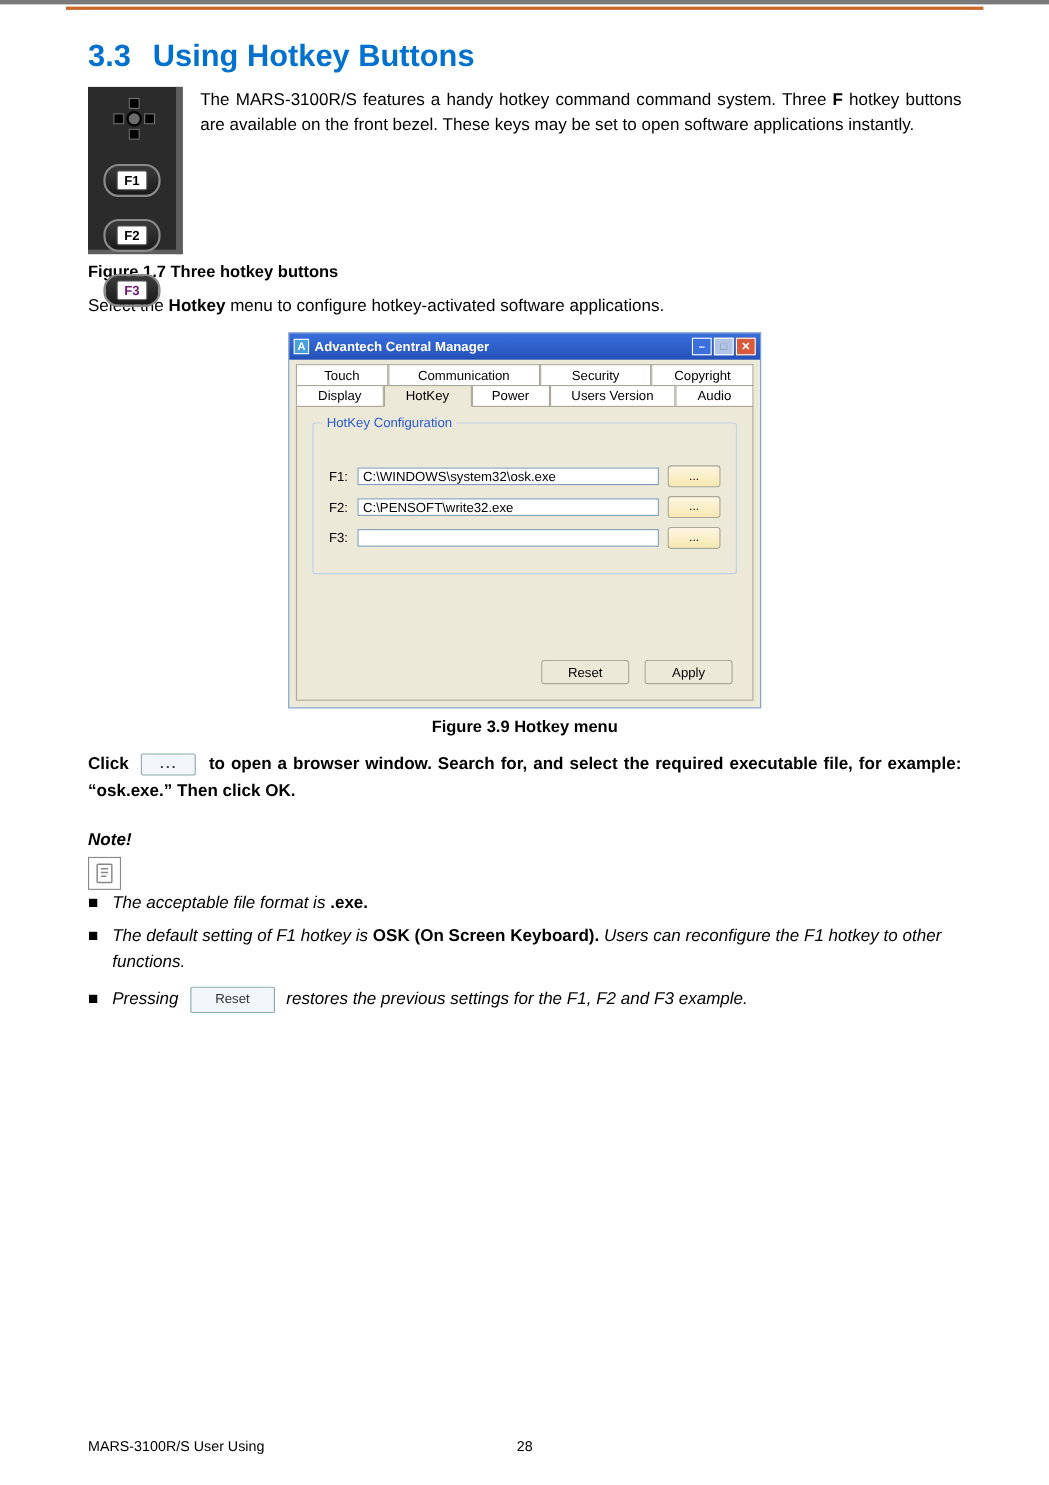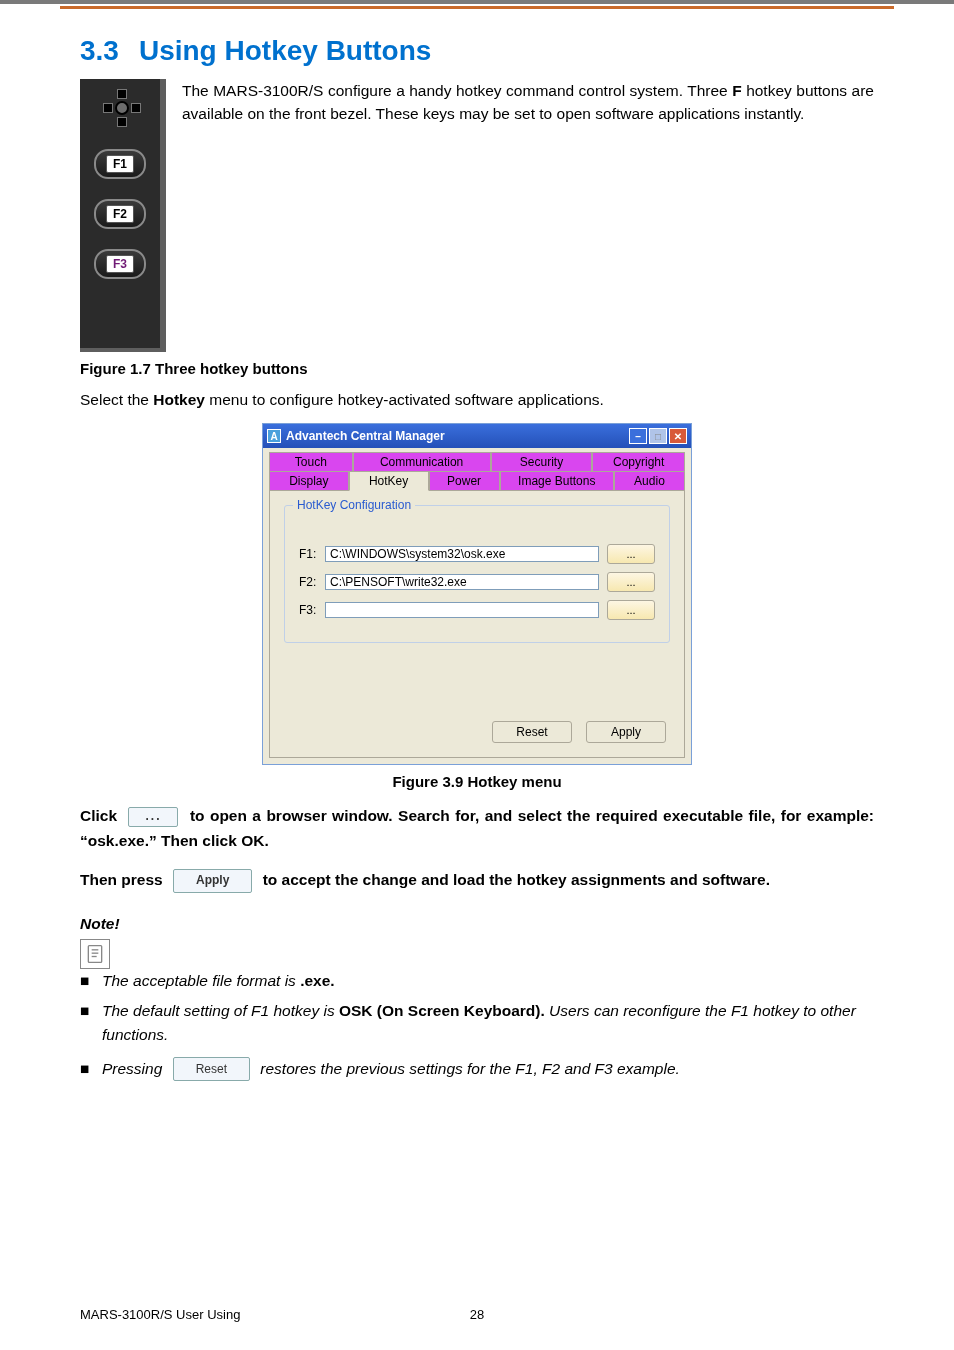--- a/index.html
+++ b/index.html
@@ -6,21 +6,21 @@
   body { margin: 0; background: #fff; font-family: Arial, Helvetica, sans-serif; color: #000; }
   .page { width: 954px; height: 1350px; position: relative; background: #fff; }
   .topbar { height: 4px; background: #7a7a7a; margin-bottom: 2px; }
   .topline { height: 3px; background: #c96a2a; margin: 0 60px 0 60px; }
   .content { padding: 26px 80px 0 80px; }
 
   h2.section-title { color: #0071ce; font-size: 28px; font-weight: bold; margin: 0 0 12px 0; }
   h2.section-title .num { margin-right: 20px; }
 
   .intro-row { display: flex; align-items: flex-start; }
-  .hotkey-panel { width: 86px; height: 273px; background: #2b2b2b; margin-right: 16px; flex: 0 0 auto; position: relative; border-right: 6px solid #5e5e5e; border-bottom: 4px solid #5e5e5e;}
+  .hotkey-panel { width: 86px; height: 152px; background: #2b2b2b; margin-right: 16px; flex: 0 0 auto; position: relative; border-right: 6px solid #5e5e5e; border-bottom: 4px solid #5e5e5e;}
   .dpad { position: absolute; top: 10px; left: 23px; width: 38px; height: 38px; }
   .dpad .center { position:absolute; left:12px; top:12px; width:14px; height:14px; background:#6d6d6d; border-radius:50%; border:2px solid #000;}
   .dpad .arm { position:absolute; background:#000; border:1px solid #777;}
   .dpad .up   { left:14px; top:0;   width:10px; height:10px;}
   .dpad .down { left:14px; top:28px;width:10px; height:10px;}
   .dpad .left { left:0;   top:14px; width:10px; height:10px;}
   .dpad .right{ left:28px; top:14px;width:10px; height:10px;}
   .fkey { position:absolute; left:14px; width:52px; height:30px; border-radius:14px; background:linear-gradient(#3b3b3b,#1a1a1a); border:2px solid #8a8a8a; display:flex; align-items:center; justify-content:center;}
   .fkey .inner { background:#fff; color:#000; font-weight:bold; font-size:12px; padding:1px 6px; border-radius:2px; border:1px solid #555;}
   .fkey .red { color:#701a75; }
@@ -36,21 +36,21 @@
   .acm-titlebar { height:24px; background: linear-gradient(#3a6fdc,#2450b8); color:#fff; display:flex; align-items:center; padding:0 4px; }
   .acm-titlebar .icon { width:14px; height:14px; background:#4aa0dc; border:1px solid #fff; color:#fff; font-weight:bold; font-size:10px; display:flex; align-items:center; justify-content:center; margin-right:5px;}
   .acm-titlebar .title { flex:1; font-weight:bold; font-size:12px;}
   .acm-titlebar .wbtn { width:18px; height:16px; margin-left:2px; border:1px solid #fff; display:flex; align-items:center; justify-content:center; font-size:10px; font-weight:bold;}
   .wbtn.min { background:#3a6fdc; color:#fff;}
   .wbtn.max { background:#b0c4e8; color:#888;}
   .wbtn.close { background:#d85a3a; color:#fff;}
 
   .tabs-area { padding: 4px 6px 6px 6px; }
   .tab-row { display:flex; }
-  .tab { border:1px solid #aca899; border-bottom:none; padding:2px 0; text-align:center; background:#d946ef; font-size:12px; position:relative;}
+  .tab { border:1px solid #aca899; border-bottom:none; padding:2px 0; text-align:center; background:#ffffff; font-size:12px; position:relative;}
   .tab.active { background:#ece9d8; z-index:3; border-bottom:1px solid #ece9d8; margin-bottom:-1px;}
   .tab-row.top .tab { flex:1; }
   .tab-row.bottom .tab { flex:1; }
   .tab-body { border:1px solid #aca899; background:#ece9d8; padding:14px 14px 18px 14px; min-height:268px; position:relative;}
   .fieldset { border:1px solid #c0d0e8; border-radius:3px; padding: 20px 14px 14px 14px; position:relative;}
   .fieldset .legend { position:absolute; top:-8px; left:8px; background:#ece9d8; padding:0 4px; color:#2a5bd0; font-size:12px;}
   .frow { display:flex; align-items:center; margin: 8px 0;}
   .frow label { width:26px; font-size:12px;}
   .frow input { flex:1; height:16px; border:1px solid #7f9db9; padding:1px 4px; font-size:12px; background:#fff;}
   .browse { width:48px; height:20px; margin-left:8px; border:1px solid #aca899; background:linear-gradient(#fdf6e3,#f7e8b0); font-size:11px; display:flex; align-items:center; justify-content:center; border-radius:3px;}
@@ -104,21 +104,21 @@
             <span class="inner">F1</span>
           </div>
         <div class="fkey f2">
             <span class="inner">F2</span>
           </div>
         <div class="fkey f3">
             <span class="inner red">F3</span>
           </div>
       </div>
       <div class="intro-text">
-        <span>The MARS-3100R/S configure a handy hotkey command control system. Three </span><b>F</b><span> hotkey buttons are available on the front bezel. These keys may be set to open software applications instantly.</span>
+        <span>The MARS-3100R/S features a handy hotkey command command system. Three </span><b>F</b><span> hotkey buttons are available on the front bezel. These keys may be set to open software applications instantly.</span>
       </div>
     </div>
 
     <div class="caption">Figure 1.7 Three hotkey buttons</div>
 
     <div class="select-line">
       <span>Select the </span><b>Hotkey</b><span> menu to configure hotkey-activated software applications.</span>
     </div>
 
     <div class="acm-window">
@@ -133,21 +133,21 @@
         <div class="tab-row top">
           <div class="tab" style="flex:0.9">Touch</div>
           <div class="tab" style="flex:1.5">Communication</div>
           <div class="tab" style="flex:1.1">Security</div>
           <div class="tab" style="flex:1.0">Copyright</div>
         </div>
         <div class="tab-row bottom">
           <div class="tab" style="flex:0.9">Display</div>
           <div class="tab active" style="flex:0.9">HotKey</div>
           <div class="tab" style="flex:0.8">Power</div>
-          <div class="tab" style="flex:1.3">Image Buttons</div>
+          <div class="tab" style="flex:1.3">Users Version</div>
           <div class="tab" style="flex:0.8">Audio</div>
         </div>
         <div class="tab-body">
           <div class="fieldset">
             <div class="legend">HotKey Configuration</div>
             <div style="height:10px"></div>
             <div class="frow">
               <label>F1:</label>
               <input type="text" value="C:\WINDOWS\system32\osk.exe" style="">
               <div class="browse">...</div>
@@ -170,23 +170,20 @@
         </div>
       </div>
     </div>
 
     <div class="caption center">Figure 3.9 Hotkey menu</div>
 
     <div class="para">
       <span>Click </span><span class="inline-btn ellipsis">...</span><span> to open a browser window. Search for, and select the required executable file, for example: “</span><b>osk.exe</b><span>.” Then click </span><b>OK</b><span>.</span>
     </div>
 
-    <div class="para">
-      <span>Then press </span><span class="inline-btn">Apply</span><span> to accept the change and load the hotkey assignments and software.</span>
-    </div>
 
     <div class="note-block">
       <div class="note-left">
         <div class="note-label">Note!</div>
         <div class="note-icon">
           <svg viewBox="0 0 24 24" fill="none" stroke="#888" stroke-width="1.6">
             <rect x="4" y="2" width="16" height="20" rx="1"></rect>
             <line x1="8" y1="7" x2="16" y2="7"></line>
               <line x1="8" y1="11" x2="16" y2="11"></line>
               <line x1="8" y1="15" x2="14" y2="15"></line>

